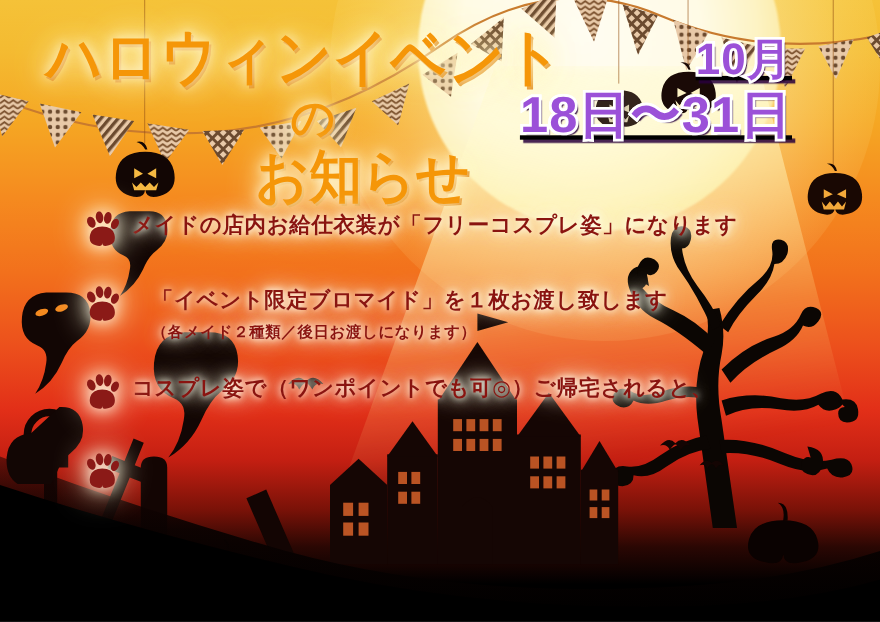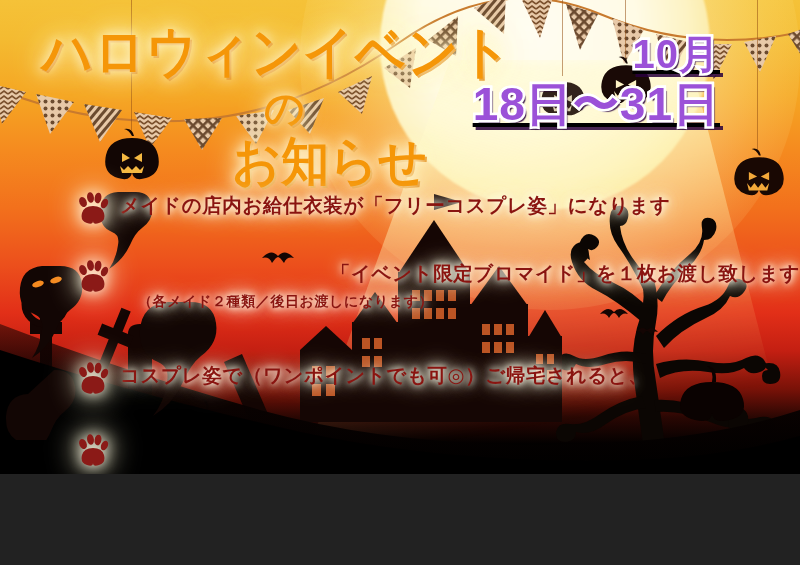--- a/index.html
+++ b/index.html
@@ -3,21 +3,21 @@
 <meta charset="utf-8">
 <style>
   html, body {
     margin: 0;
     padding: 0;
     background: #222;
   }
   #poster {
     position: relative;
     width: 800px;
-    height: 474px;
+    height: 565px;
     overflow: hidden;
     font-family: "Liberation Sans", "DejaVu Sans", sans-serif;
     background: linear-gradient(
         to bottom,
         #f5c238 0%,
         #f4bb31 8%,
         #f5a623 20%,
         #f58a1f 32%,
         #f2701c 44%,
         #ec4f1c 56%,
@@ -164,26 +164,26 @@
     font-size: 19.5px;
     font-weight: bold;
     color: #8a1410;
     line-height: 1.62;
     letter-spacing: 0.6px;
     text-shadow:
       0 0 6px #fffdf0, 0 0 11px #fffbe4, 0 0 18px rgba(255,250,220,0.95),
       0 0 26px rgba(255,248,210,0.8);
     white-space: nowrap;
   }
-  .btext.indent { margin-left: 18px; text-align: right; }
+  .btext.indent { margin-left: 18px; }
   .btext.small { font-size: 14px; margin-left: 18px; }
 
   .b1 { margin-top: 2px; }
   .b2 { margin-top: 34px; }
-  .b3 { margin-top: 48px; }
+  .b3 { margin-top: 26px; }
   .b4 { margin-top: 38px; }
 </style>
 </head>
 <body>
 
 <div id="poster">
 
   <div class="moon-glow"></div>
   <div class="moon"></div>
   <div class="moon-beam"></div>

